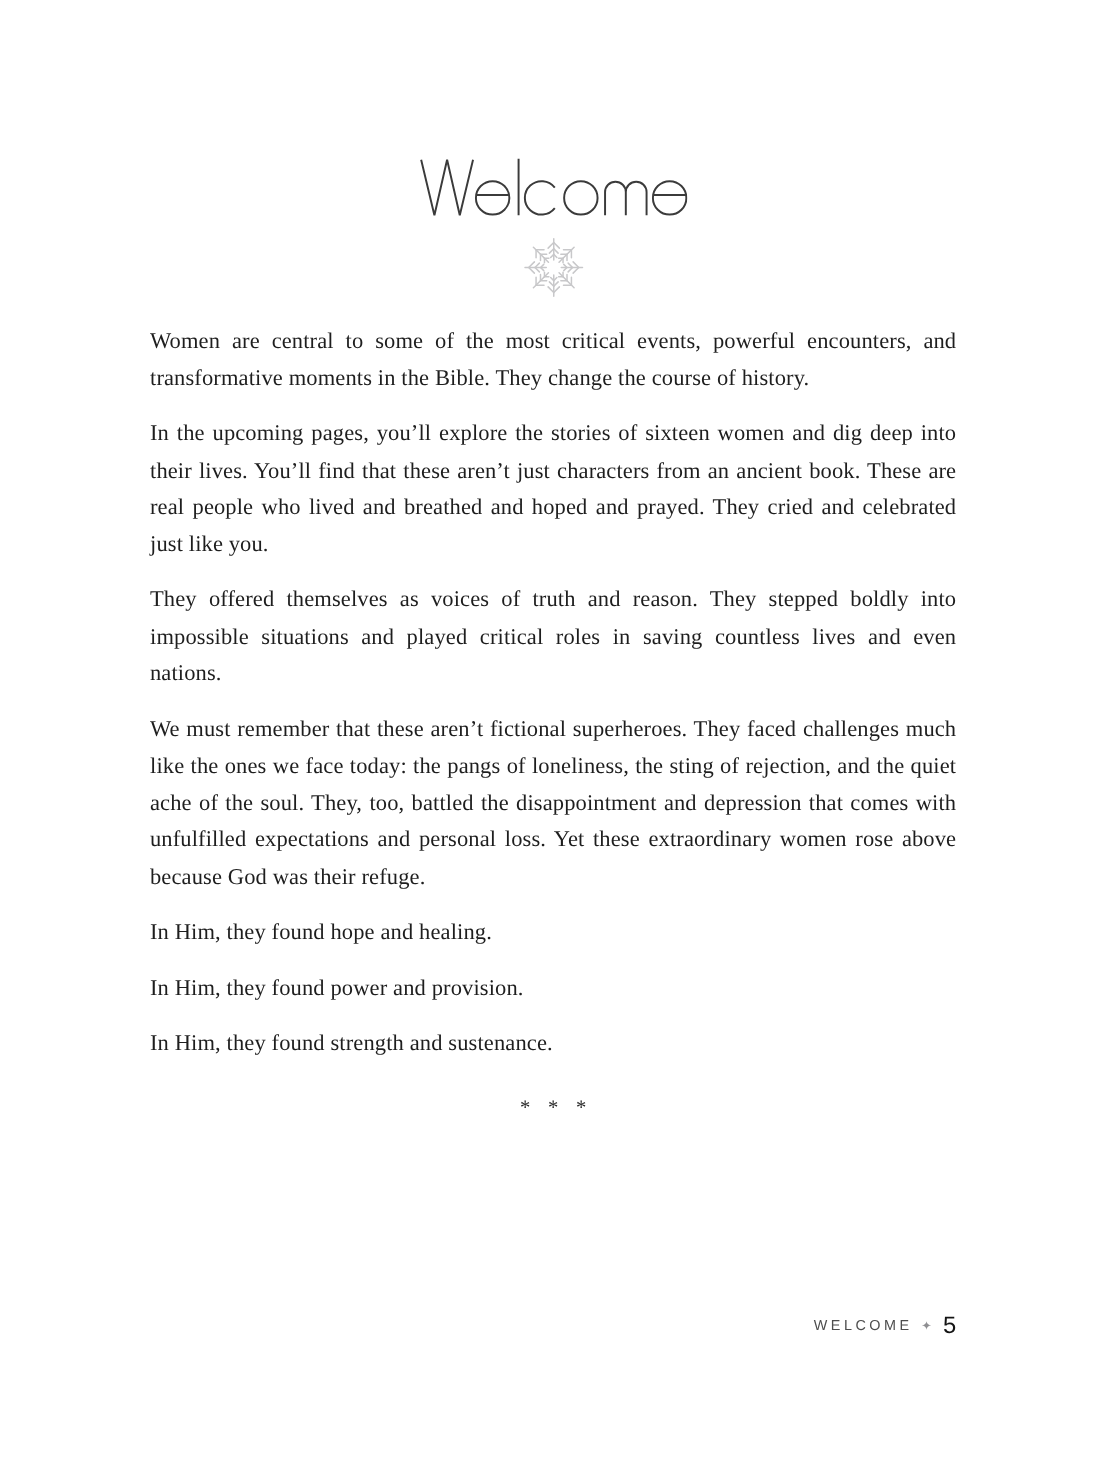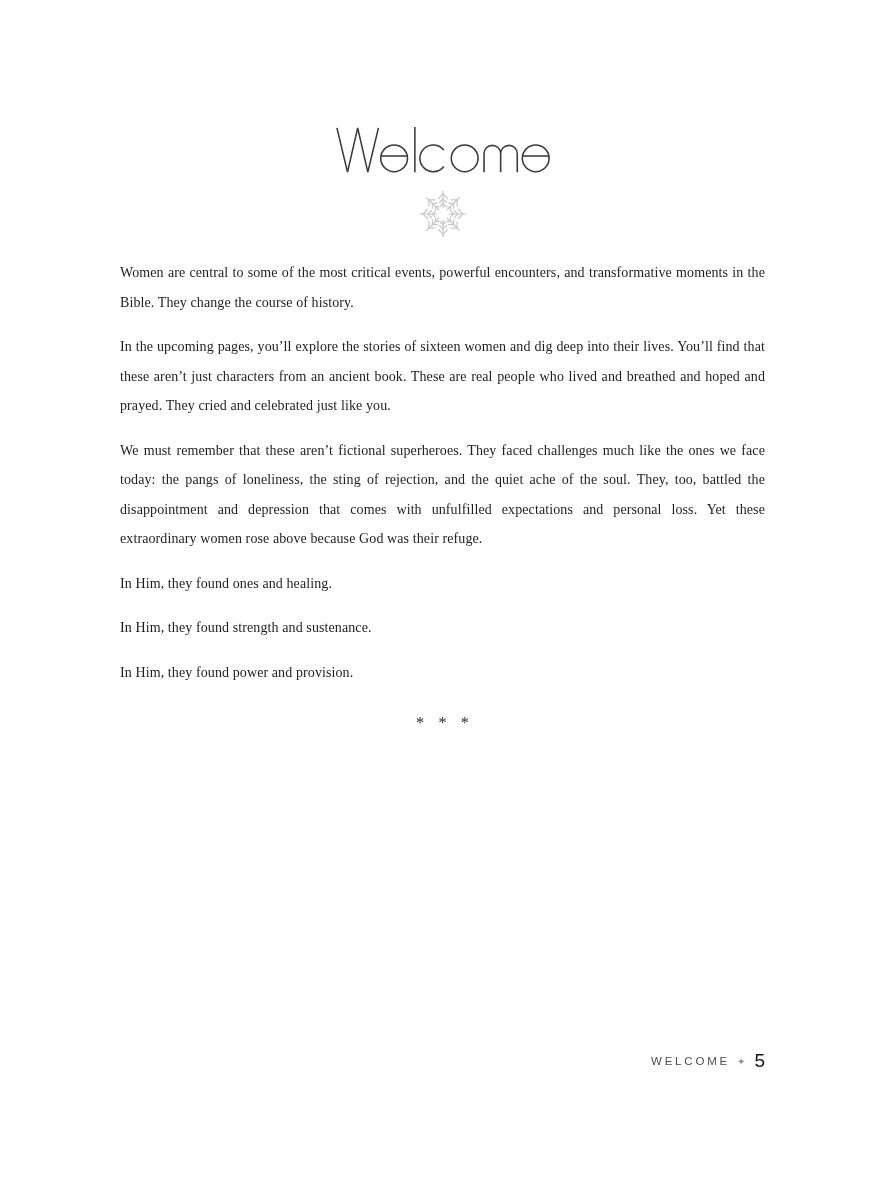--- a/index.html
+++ b/index.html
@@ -19,21 +19,21 @@
   .sr {
     position: absolute; width: 1px; height: 1px;
     overflow: hidden; clip: rect(0 0 0 0); white-space: nowrap;
   }
   .ornament-block { text-align: center; height: 52px; margin-bottom: 18px; }
   .ornament-block svg { width: 52px; height: 52px; }
 
   .body-text { margin-top: 2px; }
   .body-text p {
     margin: 0 0 15px 0;
-    font-size: 14px;
+    font-size: 18px;
     line-height: 29.5px;
     color: #1e1e1e;
     text-align: justify;
     letter-spacing: 0.1px;
   }
   .body-text p.short { text-align: left; }
   .section-break {
     text-align: center;
     font-size: 16.5px;
     color: #2a2a2a;
@@ -111,24 +111,25 @@
       <use href="#flakearm" transform="rotate(180 26 26)"></use>
       <use href="#flakearm" transform="rotate(225 26 26)"></use>
       <use href="#flakearm" transform="rotate(270 26 26)"></use>
       <use href="#flakearm" transform="rotate(315 26 26)"></use>
     </svg>
   </div>
 
   <div class="body-text">
     <p>Women are central to some of the most critical events, powerful encounters, and transformative moments in the Bible. They change the course of history.</p>
     <p>In the upcoming pages, you’ll explore the stories of sixteen women and dig deep into their lives. You’ll find that these aren’t just characters from an ancient book. These are real people who lived and breathed and hoped and prayed. They cried and celebrated just like you.</p>
+    <p>They offered themselves as voices of truth and reason. They stepped boldly into impossible situations and played critical roles in saving countless lives and even nations.</p>
     <p>We must remember that these aren’t fictional superheroes. They faced challenges much like the ones we face today: the pangs of loneliness, the sting of rejection, and the quiet ache of the soul. They, too, battled the disappointment and depression that comes with unfulfilled expectations and personal loss. Yet these extraordinary women rose above because God was their refuge.</p>
-    <p class="short">In Him, they found ones and healing.</p>
+    <p class="short">In Him, they found hope and healing.</p>
+    <p class="short">In Him, they found power and provision.</p>
     <p class="short">In Him, they found strength and sustenance.</p>
-    <p class="short">In Him, they found power and provision.</p>
   </div>
 
   <div class="section-break">* * *</div>
 
   <div class="footer">
     <span class="running-head">WELCOME</span>
     <span class="footer-diamond">✦</span>
     <span class="page-number">5</span>
   </div>
 

